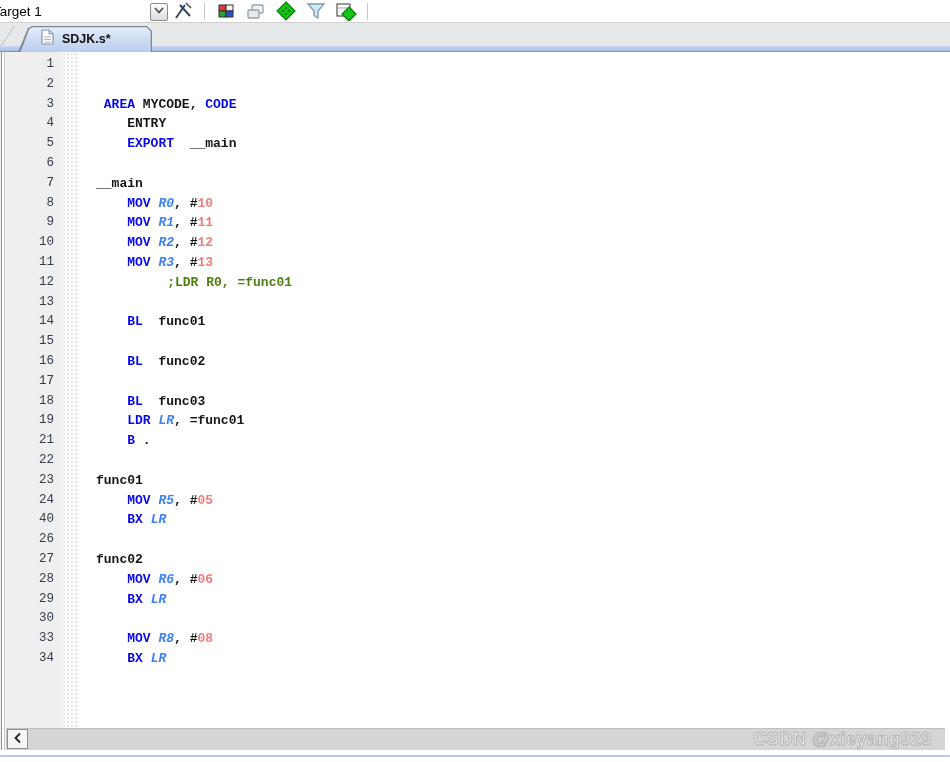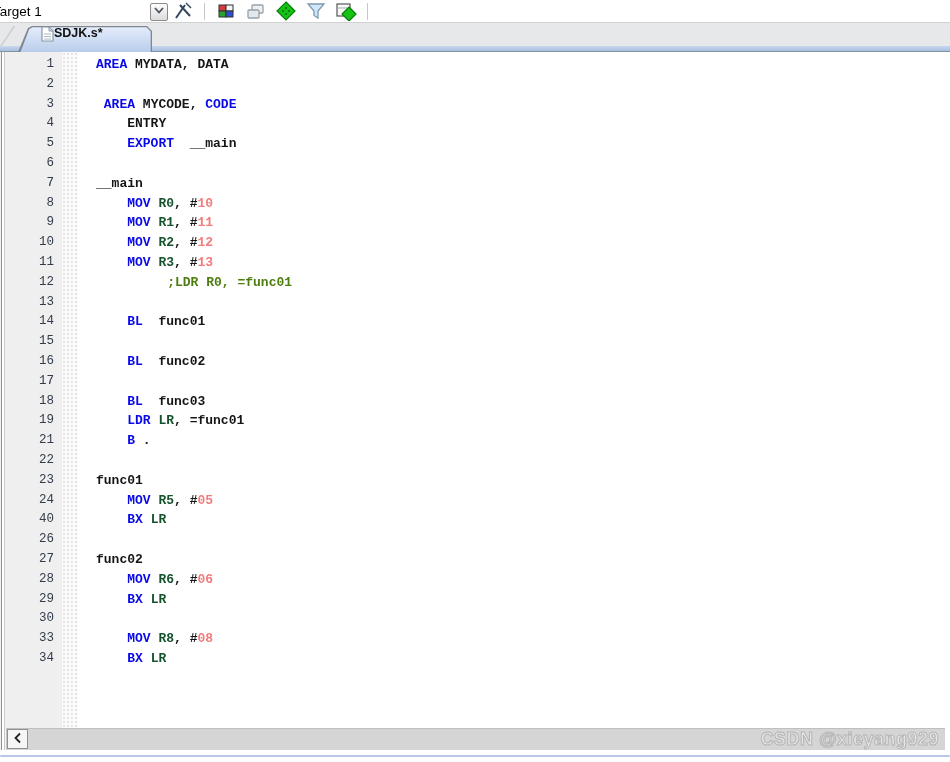--- a/index.html
+++ b/index.html
@@ -20,45 +20,45 @@
   .tabbar{height:30px;background:#e7e8ea;border-top:1px solid #d2d2d2;position:relative;box-sizing:border-box;}
   .tab-strip{position:absolute;left:0;right:0;bottom:0;height:6px;
              background:linear-gradient(#c9d8f2,#a9bedf);border-bottom:1px solid #8493a2;box-sizing:border-box;z-index:1;}
   .well-slant{position:absolute;left:6px;bottom:4px;width:18px;height:22px;
               border-left:2px solid #cdd0d4;transform:skewX(-34deg);z-index:0;}
   .tab{position:absolute;left:18px;bottom:0;height:26px;width:134px;z-index:2;}
   .tab-bg-outer{position:absolute;inset:0;background:#80878f;
       clip-path:polygon(0 100%,10px 2px,14px 0,calc(100% - 5px) 0,100% 5px,100% 100%);}
   .tab-bg-inner{position:absolute;inset:0;background:linear-gradient(#e6eefc,#b9cdec);
       clip-path:polygon(2.5px 100%,11.2px 3.2px,14.6px 1.3px,calc(100% - 5.6px) 1.3px,calc(100% - 1.3px) 5.6px,calc(100% - 1.3px) 100%);}
-  .tab-content{position:relative;z-index:3;height:100%;display:flex;padding-left:23px;}
+  .tab-content{position:relative;z-index:3;height:100%;display:flex;align-items:center;padding-left:23px;gap:8px;}
   .tab-label{font-size:12.5px;font-weight:bold;color:#111;}
 
   
   .editor{position:relative;height:698px;background:#fff;}
   .left-border{position:absolute;left:0;top:0;bottom:0;width:6px;
       background:linear-gradient(90deg,#f2f2f2 0 1px,#8f8f8f 1px 2px,#ffffff 2px 4px,#c9c9c9 4px 5px,#f2f2f2 5px 6px);}
   .gutter-bg{position:absolute;left:6px;top:0;bottom:22px;width:56px;background:#efefef;}
   .mark-bg{position:absolute;left:62px;top:0;bottom:22px;width:16px;background-color:#fbfbfb;
       background-image:radial-gradient(#e4e4e4 1px, transparent 1px);background-size:4px 4px;}
   .code{position:absolute;left:0;top:0;right:0;bottom:22px;overflow:hidden;padding-top:3px;
         font-family:"Liberation Mono","DejaVu Sans Mono",monospace;font-weight:bold;font-size:13px;}
   .row{display:flex;height:19.8px;line-height:19.8px;}
   .ln{margin-left:6px;width:48px;padding-right:8px;box-sizing:content-box;text-align:right;
       font-weight:normal;font-size:12.5px;color:#333c4a;}
   .mk{width:16px;}
   .src{padding-left:18px;white-space:pre;}
-  .k{color:#0909e8;} .r{color:#14532d;} .n{color:#f27b7b;} .c{color:#4d7c0f;margin-left:40px;} .p{color:#151515;}
+  .k{color:#0909e8;} .r{color:#3b82f6;font-style:italic;} .n{color:#f27b7b;} .c{color:#4d7c0f;margin-left:40px;} .p{color:#151515;}
 
   
   .hscroll{position:absolute;left:6px;right:5px;bottom:0;height:22px;background:#d5d5d5;
            box-shadow:inset 0 1px 0 #bfbfbf, inset 1px 0 0 #c7c7c7;display:flex;align-items:center;}
   .scroll-btn{width:21px;height:20px;margin:1px;background:#f6f6f6;border:1px solid #909090;
               display:flex;align-items:center;justify-content:center;padding:0;cursor:pointer;}
-  .watermark{position:absolute;right:6px;top:50%;transform:translateY(-50%);
+  .watermark{position:absolute;right:13px;top:50%;transform:translateY(-50%);
              font-size:18px;font-weight:bold;letter-spacing:.5px;color:#e6e6e6;
              -webkit-text-stroke:1px #b5b5b5;}
 
   
   .bottom-area{height:12px;position:relative;background:#fff;}
   .blue-line{position:absolute;left:0;right:0;top:5px;height:2px;background:#b9c7e6;border-radius:1px;}
 </style>
 </head>
 <body>
 
@@ -141,21 +141,20 @@
 </div>
 
 <div class="editor">
   <div class="left-border"></div>
   <div class="gutter-bg"></div>
   <div class="mark-bg"></div>
   <div class="code" id="code-lines">
       <div class="row">
         <span class="ln">1</span>
         <span class="mk"></span>
-        <span class="src"><span class="k">AREA</span><span class="p"> MYDATA, DATA</span></span>
       </div>
       <div class="row">
         <span class="ln">2</span>
         <span class="mk"></span>
         <span class="src"></span>
       </div>
       <div class="row">
         <span class="ln">3</span>
         <span class="mk"></span>
         <span class="src"><span class="p"> </span><span class="k">AREA</span><span class="p"> MYCODE, </span><span class="k">CODE</span></span>

